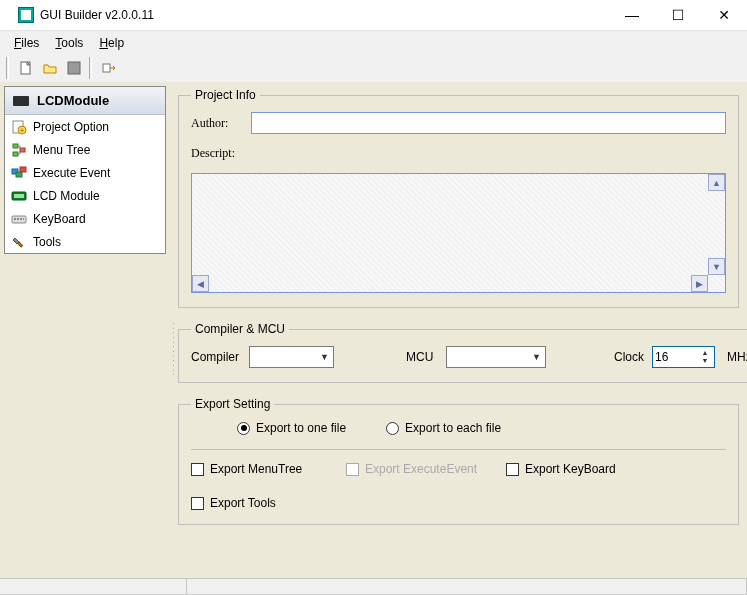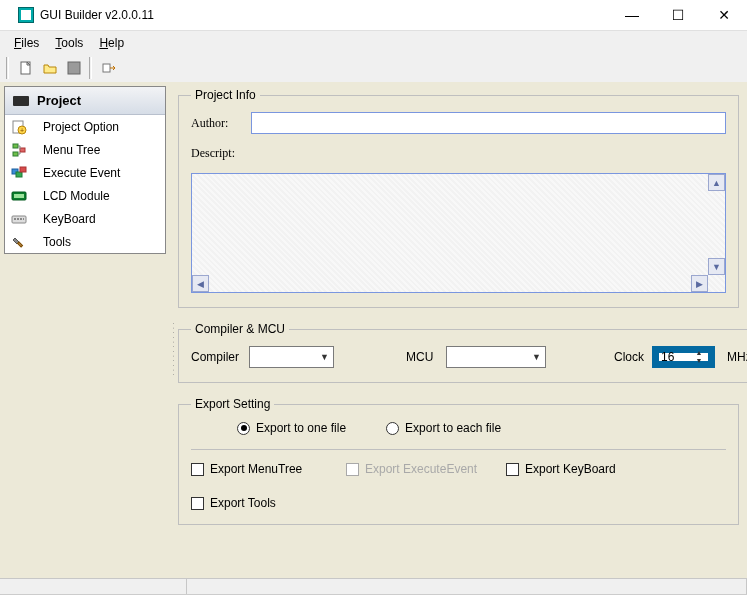--- a/index.html
+++ b/index.html
@@ -18,21 +18,21 @@
 .toolbar .sep { width:3px; height:22px; border-left:1px solid #aaa; border-right:1px solid #fff; margin-right:2px; }
 .tb-btn { width:18px; height:18px; display:flex; align-items:center; justify-content:center; }
 .tb-btn svg { display:block; }
 .body-area { flex:1; display:flex; min-height:0; }
 .sidebar-wrap { width:170px; background:#ece9d8; padding:4px 4px 4px 4px; display:flex; flex-direction:column; }
 .sidebar { flex:0 0 auto; border:1px solid #888888; background:#fff; }
 .side-head { height:28px; background:linear-gradient(#f2f3f5,#d6dde7); display:flex; align-items:center; gap:6px; padding:0 6px; font-weight:bold; font-size:13px; border-bottom:1px solid #b8c0cd; }
 .side-head .chip { width:20px; height:14px; position:relative; }
 .side-head .chip::before { content:""; position:absolute; inset:2px; background:#2d2d2d; border-radius:1px; }
 .side-head .chip::after { content:""; position:absolute; inset:-2px; background:repeating-linear-gradient(90deg,#888 0 1px,transparent 1px 3px); z-index:-1; }
-.side-item { height:23px; display:flex; align-items:center; gap:16px; padding:0 6px; font-size:12px; }
+.side-item { height:23px; display:flex; align-items:center; gap:6px; padding:0 6px; font-size:12px; }
 .si-icon { width:16px; height:16px; display:flex; align-items:center; justify-content:center; flex:0 0 16px; }
 .splitter { width:6px; background:#ece9d8; display:flex; flex-direction:column; align-items:center; justify-content:flex-start; padding-top:240px; color:#888; }
 .splitter .dots { writing-mode: vertical-rl; letter-spacing:2px; font-size:8px; line-height:1; }
 .main { flex:1; background:#ece9d8; padding:6px 8px 0 2px; min-width:0; overflow:hidden; }
 fieldset { border:1px solid #bfbfbf; background:#ece9d8; margin:0 0 14px 0; padding:10px 12px 14px 12px; }
 legend { padding:0 4px; font-size:12px; }
 .row { display:flex; align-items:center; margin-bottom:12px;font-family:Liberation Serif, serif; }
 .row label { width:60px; font-size:12px; }
 .text-input { flex:1; height:22px; border:1px solid #7a96df; background:#fff; }
 .descript-box { position:relative; width:100%; height:120px; border:1px solid #7a96df; background:repeating-linear-gradient(45deg,#f8f8f8,#f8f8f8 2px,#f2f2f2 2px,#f2f2f2 4px); }
@@ -40,21 +40,21 @@
 .sb-up   { right:0; top:0; }
 .sb-down { right:0; bottom:17px; }
 .sb-left { left:0; bottom:0; }
 .sb-right{ right:17px; bottom:0; }
 .cm-row { display:flex; align-items:center; gap:8px; }
 .cm-lbl { width:50px; }
 .combo { height:22px; border:1px solid #7a7a7a; background:#fff; position:relative; }
 .combo .tri { position:absolute; right:4px; top:50%; transform:translateY(-50%); font-size:9px; color:#333; }
 #compiler-combo { width:85px; }
 #mcu-combo { width:100px; margin-right:50px; }
-.spin { height:22px; width:63px; border:7px solid #0369a1; background:#fff; display:flex; align-items:center; padding:0 2px; position:relative; }
+.spin { height:22px; width:63px; border:1px solid #0369a1; background:#fff; display:flex; align-items:center; padding:0 2px; position:relative; }
 .spin .sv { flex:1; font-size:12px; }
 .spin .arrows { width:14px; display:flex; flex-direction:column; font-size:7px; line-height:8px; text-align:center; color:#333; }
 .export-top { display:flex; align-items:flex-end; gap:40px; margin-bottom:14px; }
 .radio-wrap { display:flex; align-items:center; gap:6px; }
 .radio { width:13px; height:13px; border:1px solid #333; border-radius:50%; display:inline-flex; align-items:center; justify-content:center; background:#fff; }
 .radio.checked::after { content:""; width:6px; height:6px; background:#000; border-radius:50%; }
 .hr { height:1px; background:#bfbfbf; margin-bottom:12px; }
 .export-grid { display:grid; grid-template-columns: 155px 160px 160px; row-gap:20px; }
 .check-wrap { display:flex; align-items:center; gap:6px; }
 .check { width:13px; height:13px; border:1px solid #333; background:#fff; display:inline-block; }
@@ -111,21 +111,21 @@
         </svg>
     </div>
   </div>
 
   <div class="body-area">
 
     <div class="sidebar-wrap">
       <div class="sidebar">
         <div class="side-head">
           <span class="chip"></span>
-          <span>Project</span>
+          <span>LCDModule</span>
         </div>
         <div class="side-item">
           <span class="si-icon">
             <svg width="16" height="16">
                 <rect x="2" y="2" width="10" height="12" fill="#fff" stroke="#888"></rect>
                 <circle cx="11" cy="11" r="4" fill="#ffd54a" stroke="#b8860b"></circle>
                 <text x="11" y="14" font-size="7" text-anchor="middle" fill="#7a4a00">+</text>
               </svg>
           </span>
           <span>Project Option</span>

